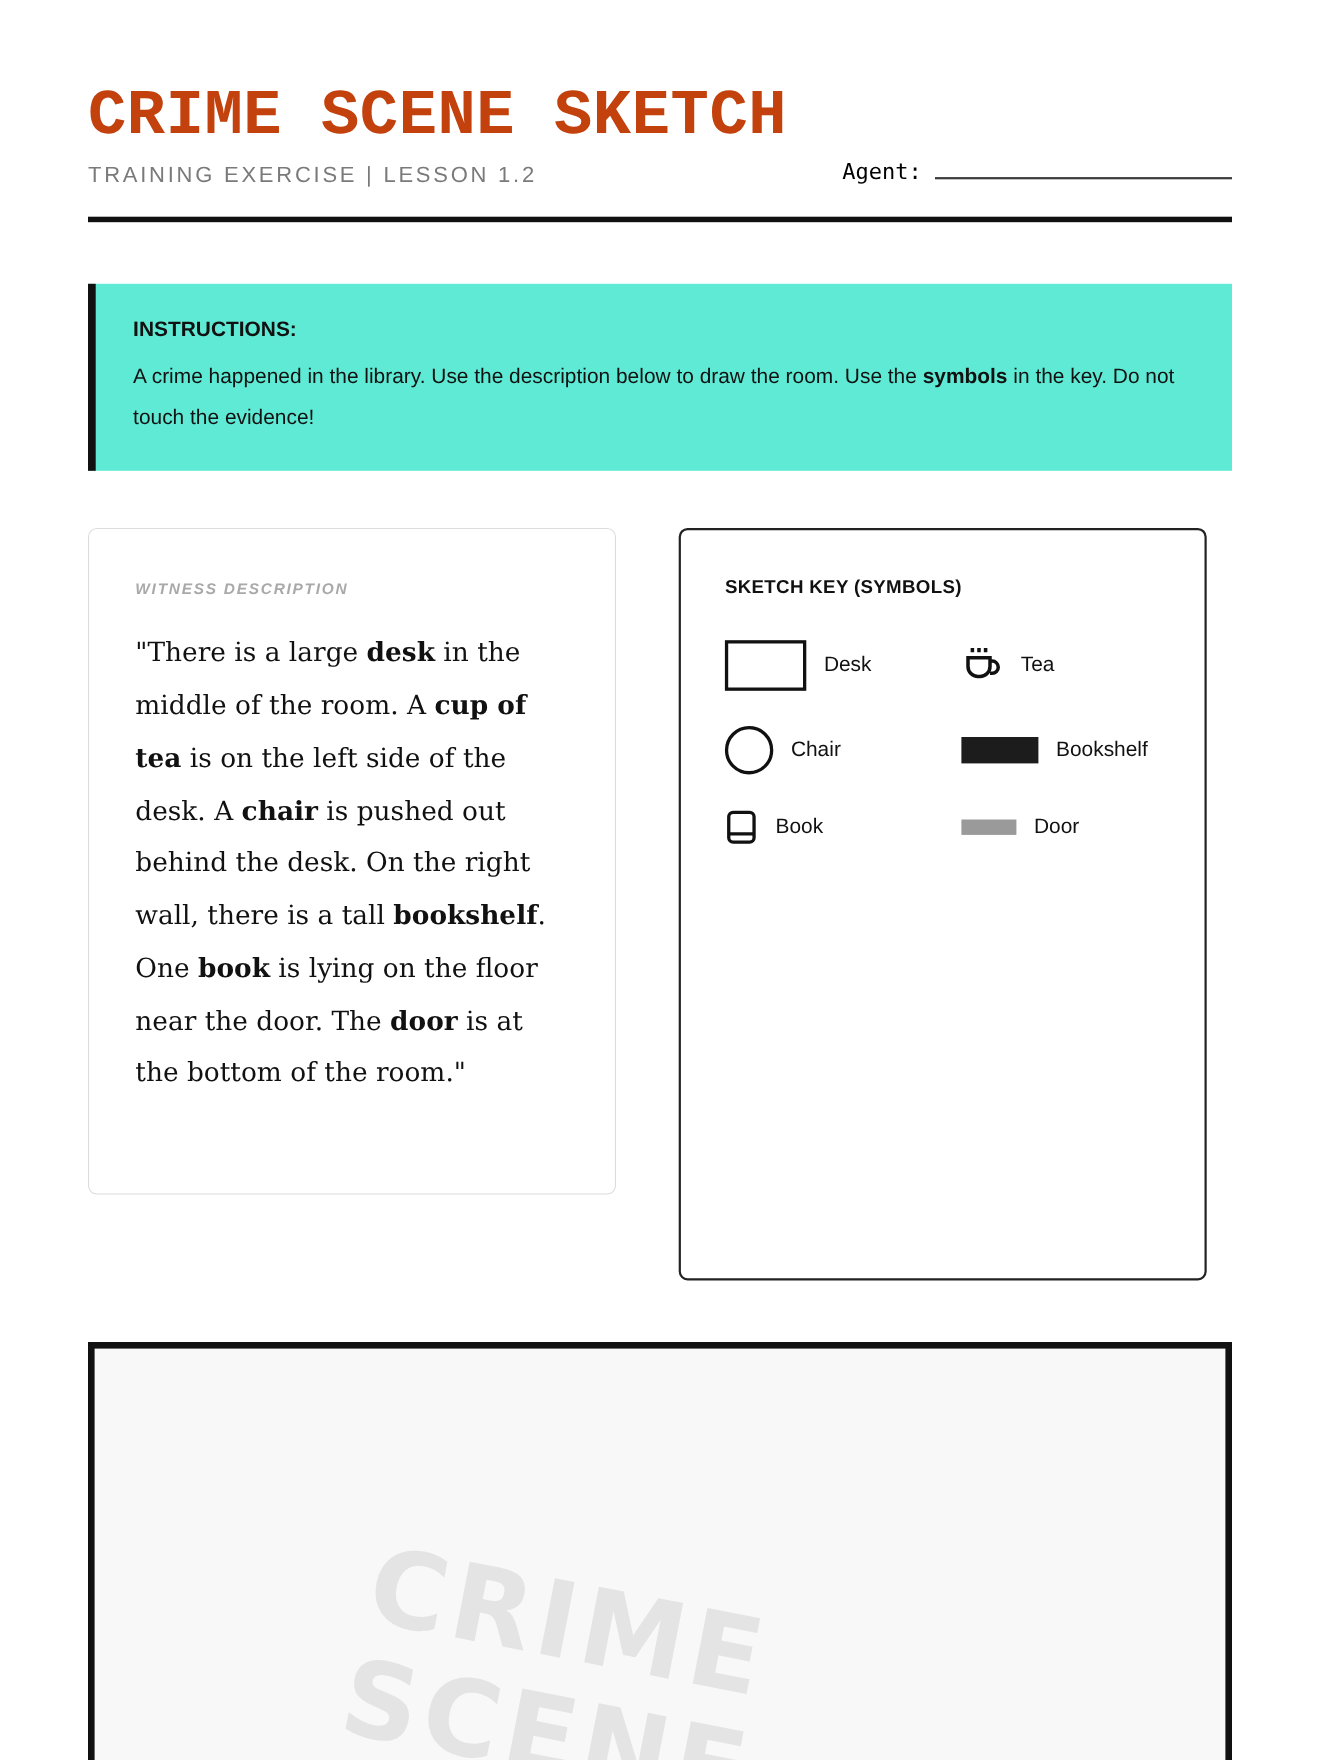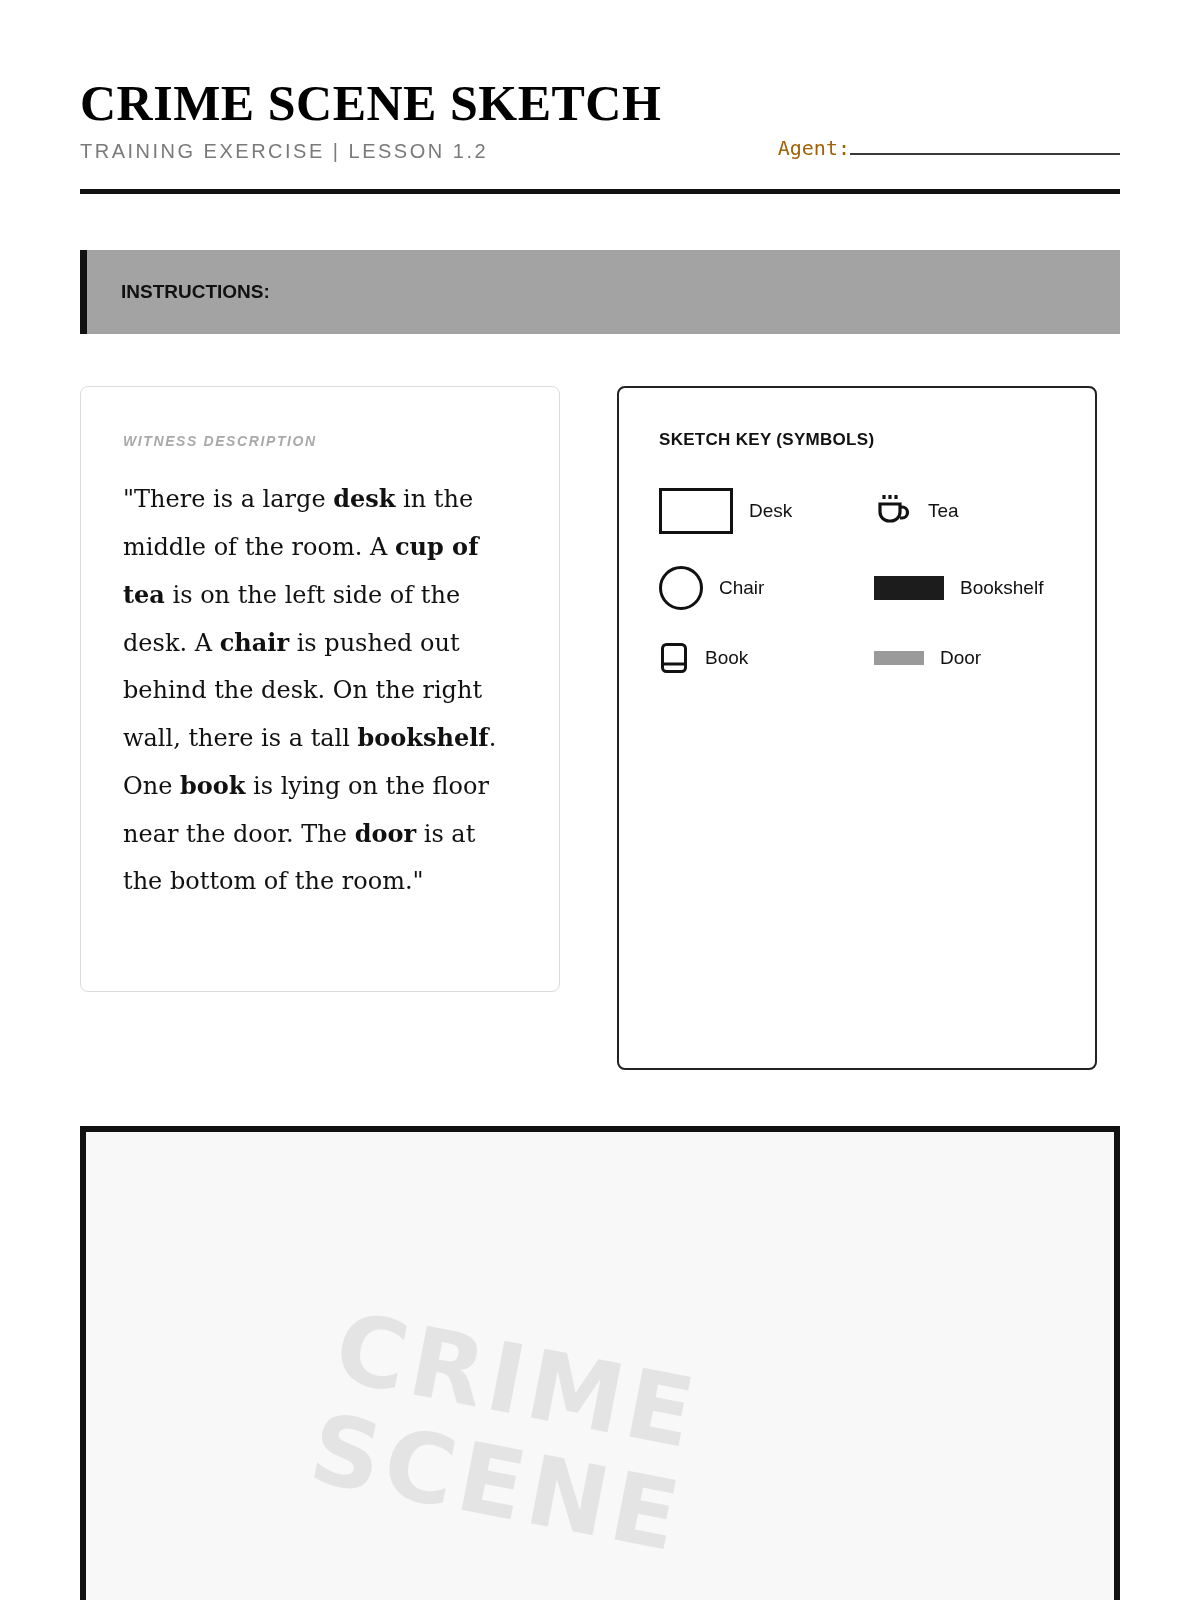--- a/index.html
+++ b/index.html
@@ -8,30 +8,30 @@
     width:1200px; height:1600px;
     font-family:"Liberation Sans", sans-serif;
     color:#111;
     overflow:hidden;
   }
   .page { width:1200px; height:1600px; overflow:hidden; padding:78px 80px 0 80px; background:#fff; }
 
   
   .header { display:flex; justify-content:space-between; align-items:flex-end; }
   .title {
-    font-family:Liberation Serif, serif;
-    font-size:50px; font-weight:800; letter-spacing:0.5px; line-height:1.0; color:#000000;
+    font-family:Liberation Mono, monospace;
+    font-size:58px; font-weight:800; letter-spacing:0.5px; line-height:1.0; color:#c2410c;
   }
   .subtitle { margin-top:12px; font-size:20px; font-weight:400; color:#7a7a7a; letter-spacing:2.5px; }
-  .agent { font-family:"DejaVu Sans Mono", monospace; font-size:20px; display:flex; align-items:baseline; padding-bottom:3px; color:#a16207; }
+  .agent { font-family:"DejaVu Sans Mono", monospace; font-size:20px; display:flex; align-items:baseline; gap:12px; padding-bottom:3px; color:#000000; }
   .agent-line { display:inline-block; width:270px; height:1.1em; border-bottom:2px solid #3a3a3a; }
   .rule { margin-top:26px; height:5px; background:#111; }
 
   
-  .instructions { margin-top:56px; background:#a3a3a3; border-left:7px solid #111; padding:30px 34px 30px 34px; }
+  .instructions { margin-top:56px; background:#5eead4; border-left:7px solid #111; padding:30px 34px 30px 34px; }
   .instructions-heading { font-size:19px; font-weight:700; line-height:24px; }
   .instructions-body { margin-top:12px; font-size:19px; line-height:37px; max-width:960px; }
   .instructions-body b { font-weight:700; }
 
   
   .columns { margin-top:52px; display:flex; gap:57px; align-items:flex-start; }
   .witness-box { width:480px; height:606px; border:1px solid #dcdcdc; border-radius:8px; padding:46px 42px; background:#fff; }
   .witness-label { font-size:14px; font-style:italic; font-weight:700; color:#a9a9a9; letter-spacing:1.6px; }
   .witness-text { margin-top:26px; font-family:"DejaVu Serif", serif; font-size:24px; line-height:47px; color:#111; }
   .witness-text b { font-weight:700; }
@@ -72,20 +72,21 @@
     <div class="agent">
       <span class="agent-label">Agent:</span>
       <span class="agent-line"></span>
     </div>
   </header>
 
   <div class="rule"></div>
 
   <section class="instructions">
     <div class="instructions-heading">INSTRUCTIONS:</div>
+    <p class="instructions-body"><span>A crime happened in the library. Use the description below to draw the room. Use the </span><b>symbols</b><span> in the key. Do not touch the evidence!</span></p>
   </section>
 
   <section class="columns">
 
     <div class="witness-box">
       <div class="witness-label">WITNESS DESCRIPTION</div>
       <p class="witness-text"><span>"There is a large </span><b>desk</b><span> in the middle of the room. A </span><b>cup of tea</b><span> is on the left side of the desk. A </span><b>chair</b><span> is pushed out behind the desk. On the right wall, there is a tall </span><b>bookshelf</b><span>. One </span><b>book</b><span> is lying on the floor near the door. The </span><b>door</b><span> is at the bottom of the room."</span></p>
     </div>
 
     <div class="key-box">

